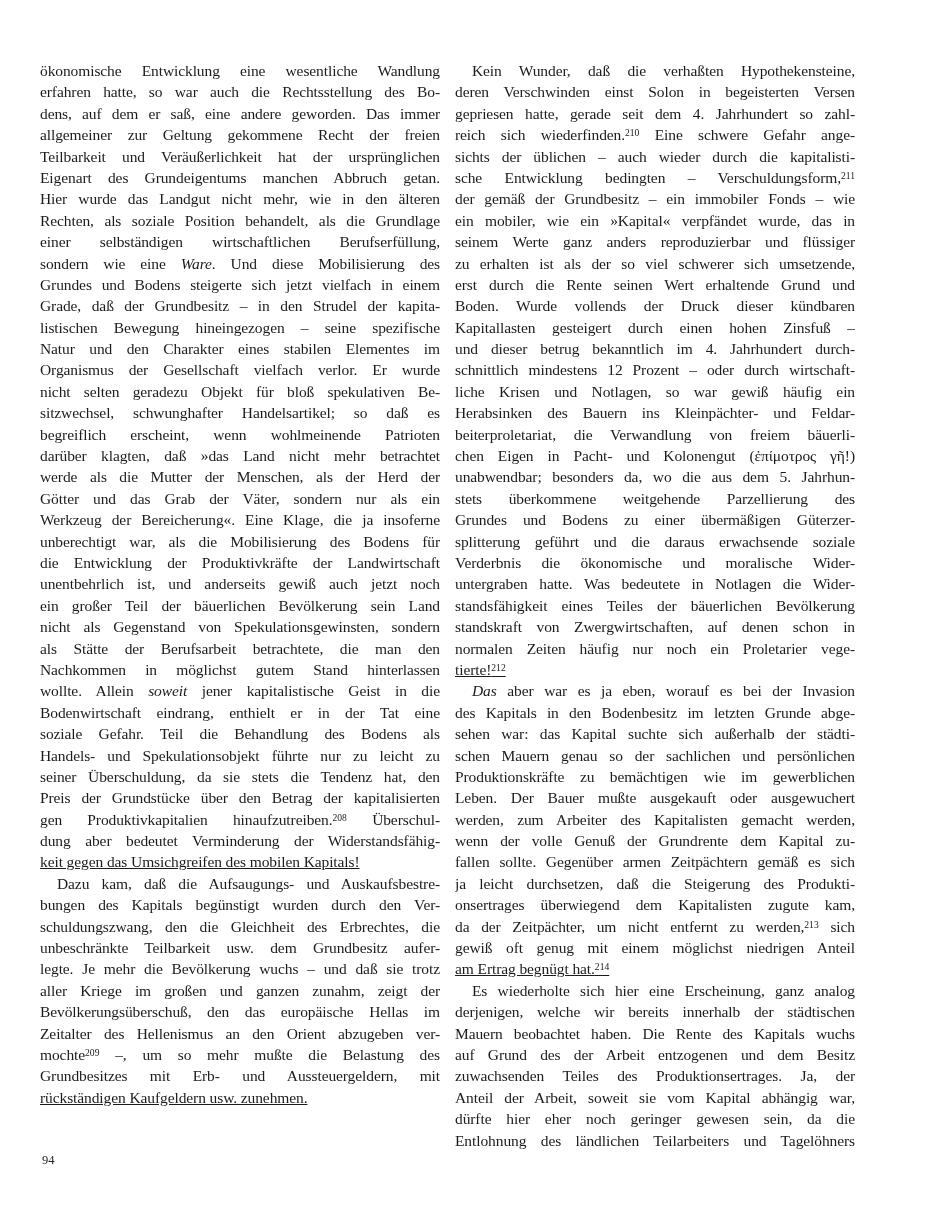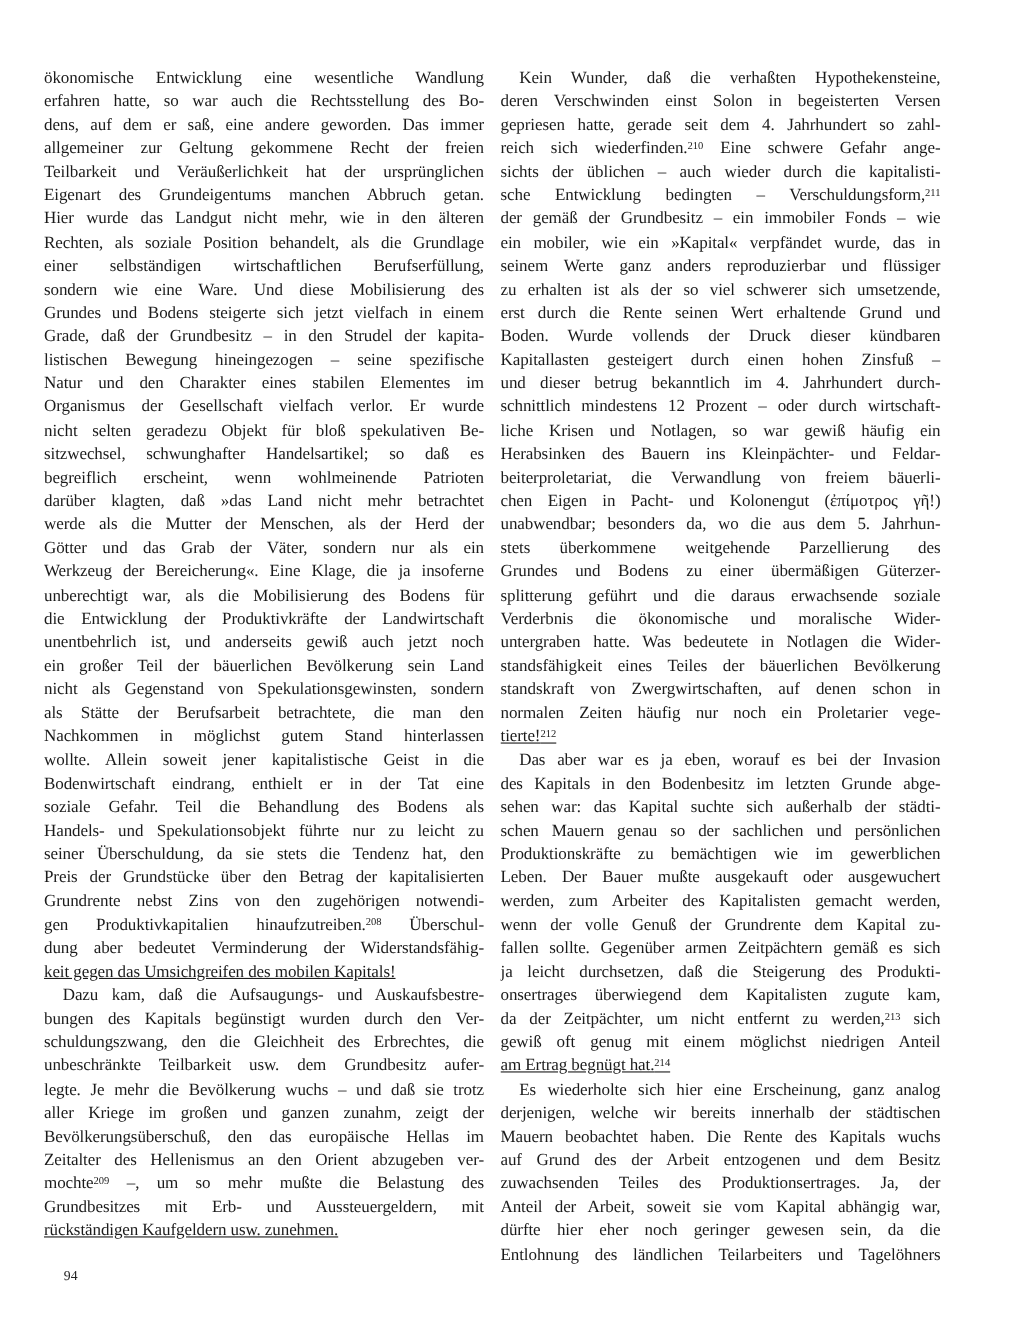--- a/index.html
+++ b/index.html
@@ -41,36 +41,36 @@
   }
   .line.end {
     text-align-last: left;
     text-decoration: underline;
     -moz-text-align-last: left;
   }
   .line.indent {
     text-indent: 17px;
   }
   .it {
+    font-style: italic;
   }
   sup.sup {
     font-size: 0.62em;
     line-height: 0;
     position: relative;
     top: -0.42em;
     vertical-align: baseline;
     letter-spacing: 0;
   }
   .page-number {
     position: absolute;
     left: 42px;
     top: 1153px;
     font-size: 12.5px;
     color: #222222;
-    margin-left: 16px;
   }
 </style>
 </head>
 <body>
 
 <div class="page">
   <div class="text-block">
     <div class="column" id="col-left">
         <div class="para">
           <div class="line">ökonomische Entwicklung eine wesentliche Wandlung</div>
@@ -101,21 +101,20 @@
           <div class="line">ein großer Teil der bäuerlichen Bevölkerung sein Land</div>
           <div class="line">nicht als Gegenstand von Spekulationsgewinsten, sondern</div>
           <div class="line">als Stätte der Berufsarbeit betrachtete, die man den</div>
           <div class="line">Nachkommen in möglichst gutem Stand hinterlassen</div>
           <div class="line">wollte. Allein <span class="it">soweit</span> jener kapitalistische Geist in die</div>
           <div class="line">Bodenwirtschaft eindrang, enthielt er in der Tat eine</div>
           <div class="line">soziale Gefahr. Teil die Behandlung des Bodens als</div>
           <div class="line">Handels- und Spekulationsobjekt führte nur zu leicht zu</div>
           <div class="line">seiner Überschuldung, da sie stets die Tendenz hat, den</div>
           <div class="line">Preis der Grundstücke über den Betrag der kapitalisierten</div>
-          <div class="line">Grundrente nebst Zins von den zugehörigen notwendi-</div>
           <div class="line">gen Produktivkapitalien hinaufzutreiben.<sup class="sup">208</sup> Überschul-</div>
           <div class="line">dung aber bedeutet Verminderung der Widerstandsfähig-</div>
           <div class="line end">keit gegen das Umsichgreifen des mobilen Kapitals!</div>
         </div>
         <div class="para">
           <div class="line indent">Dazu kam, daß die Aufsaugungs- und Auskaufsbestre-</div>
           <div class="line">bungen des Kapitals begünstigt wurden durch den Ver-</div>
           <div class="line">schuldungszwang, den die Gleichheit des Erbrechtes, die</div>
           <div class="line">unbeschränkte Teilbarkeit usw. dem Grundbesitz aufer-</div>
           <div class="line">legte. Je mehr die Bevölkerung wuchs – und daß sie trotz</div>

